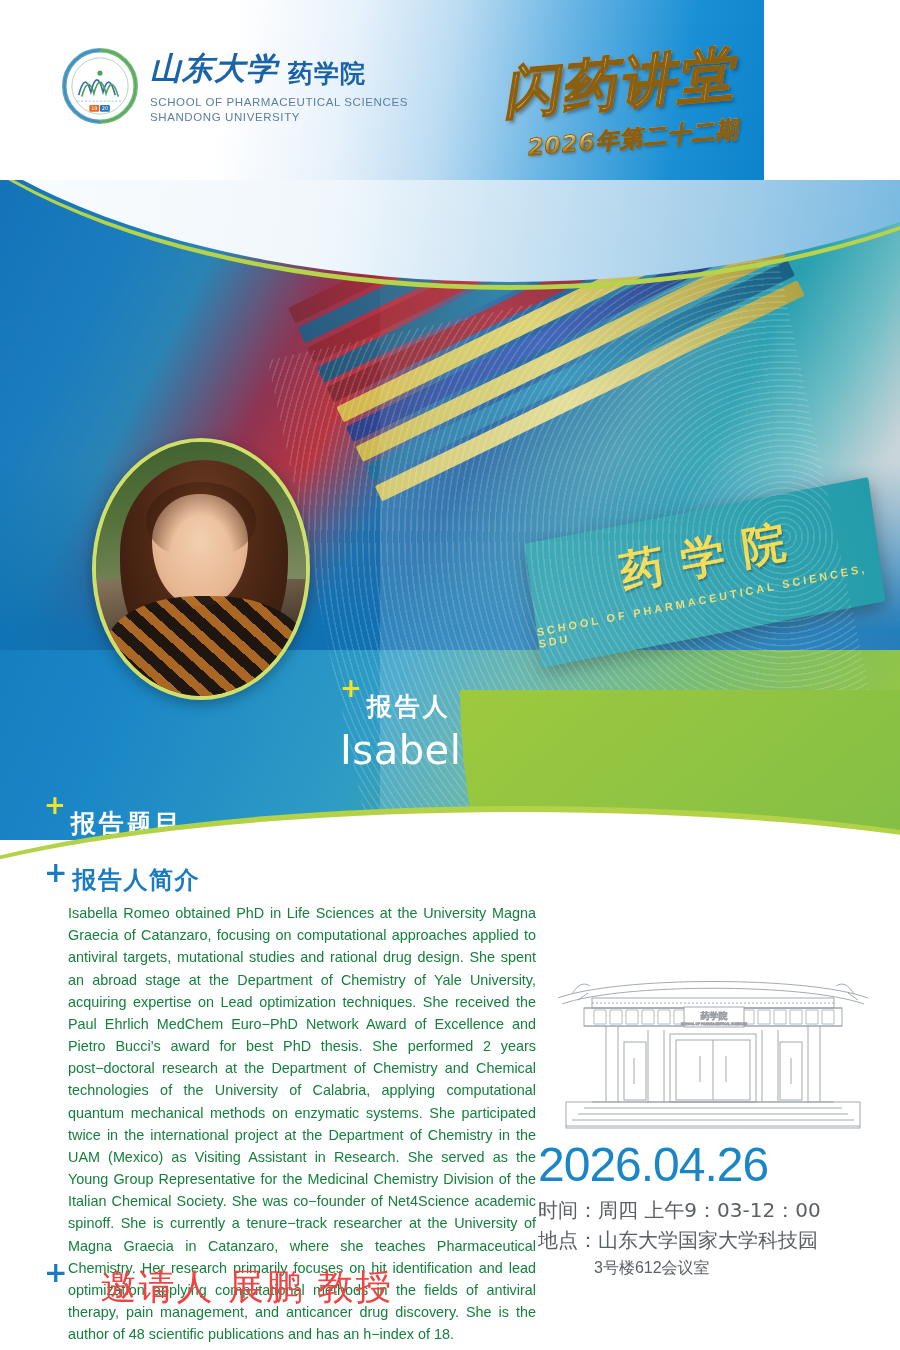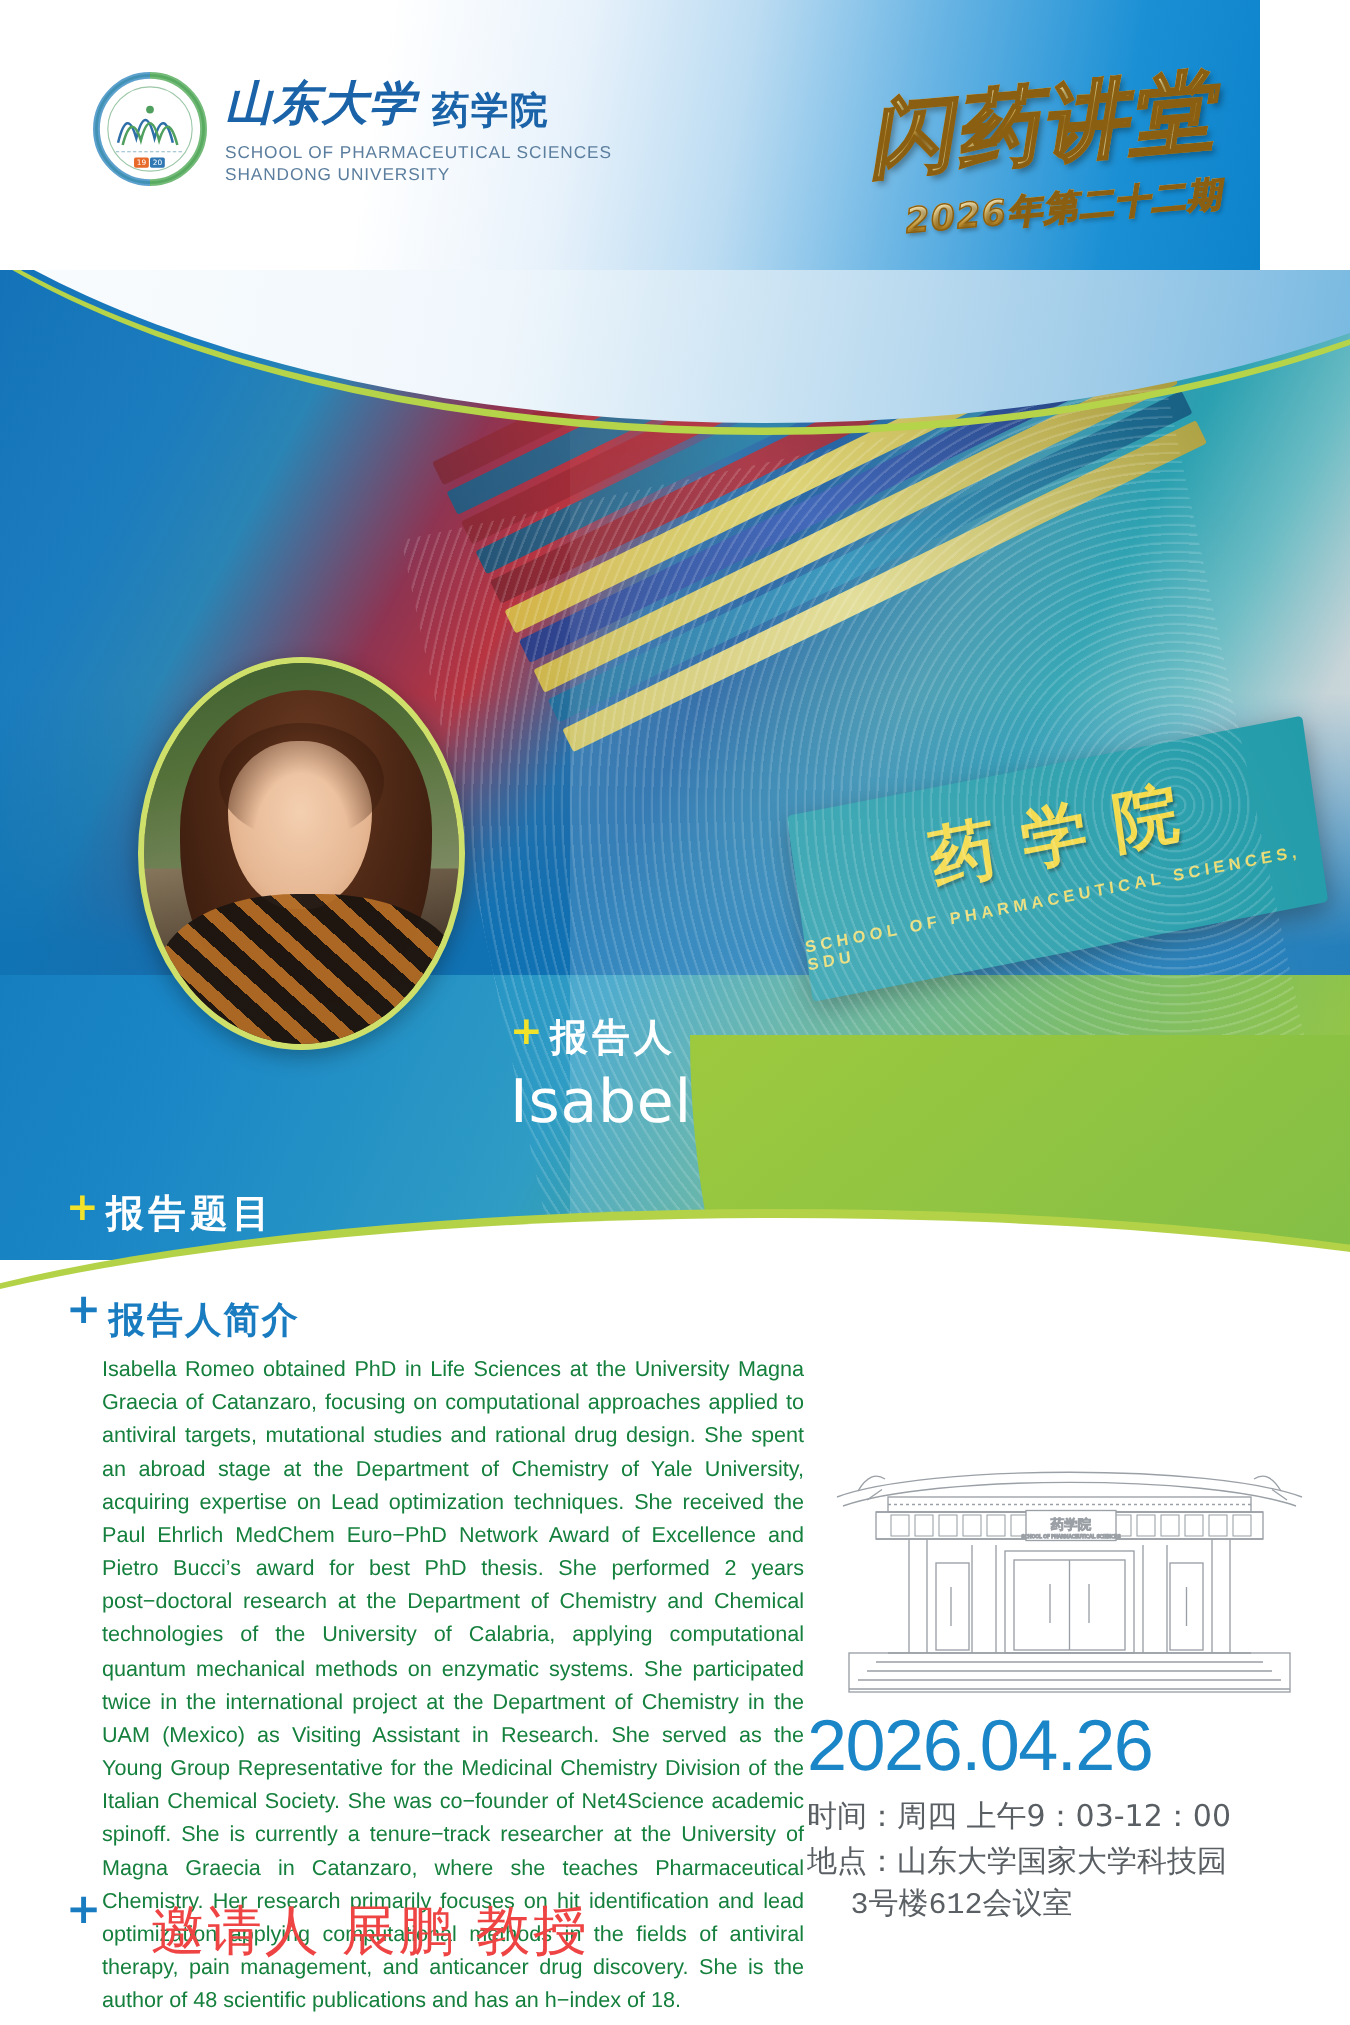--- a/index.html
+++ b/index.html
@@ -12,21 +12,21 @@
   .poster {
     position: relative;
     width: 900px; height: 1350px;
     background: #ffffff;
     overflow: hidden;
   }
 
   
   .header {
     position: absolute; left: 0; top: 0;
-    width: 840px; height: 180px;
+    width: 764px; height: 180px;
     background: linear-gradient(100deg,
         #ffffff 0%, #ffffff 30%,
         #e8f2fb 45%, #bcdcf2 58%,
         #6ab5e4 72%, #1a8fd4 88%, #0d83cc 100%);
   }
   .logo-block {
     position: absolute; left: 62px; top: 48px;
     display: flex; align-items: center; gap: 12px;
   }
   .logo-seal { width: 76px; height: 76px; position: relative; flex: 0 0 auto; }
@@ -157,21 +157,21 @@
     background: repeating-linear-gradient(42deg, #1d1510 0px, #1d1510 11px, #b06a24 11px, #b06a24 20px);
     border-radius: 46% 46% 0 0; opacity: .95; }
   .av-bg { position: absolute; left: 0; top: 0; width: 100%; height: 54%;
     background: linear-gradient(170deg, #3e5f30 0%, #54713a 45%, #7d8a62 100%); }
 
   
   .speaker-block { position: absolute; left: 340px; top: 495px; }
   .plus-mark { color: #f3e22a; font-size: 26px; font-weight: 700; line-height: 1;
     font-family: "DejaVu Sans", sans-serif; }
   .lbl-cn { font-family: "DejaVu Sans", sans-serif; font-size: 25px; font-weight: 700;
-    color: #ffffff; letter-spacing: 3px; }
+    color: #ffffff; letter-spacing: 3px; margin-top: 15px; }
   .speaker-row { display: flex; align-items: baseline; gap: 18px; margin-top: 4px; }
   .speaker-name { font-family: "DejaVu Sans", sans-serif; font-size: 40px; color: #ffffff;
     font-weight: 400; letter-spacing: 0.5px; }
   .speaker-role { font-family: "DejaVu Sans", sans-serif; font-size: 23px; color: #ffffff;
     font-weight: 700; letter-spacing: 2px; }
 
   
   .title-block { position: absolute; left: 44px; top: 612px; width: 840px; }
   .title-label-row { display: flex; align-items: flex-start; gap: 5px; }
 
@@ -239,22 +239,22 @@
   .gate { position: absolute; left: 548px; top: 120px; width: 330px; height: 175px; z-index: 9; }
 
   
   .date-block { position: absolute; right: 22px; top: 300px; width: 340px; text-align: left; z-index: 12; }
   .big-date { font-family: "Liberation Sans", sans-serif; font-size: 48px; font-weight: 400;
     color: #1a86c8; letter-spacing: -1px; line-height: 1.05; }
   .meta-line { font-family: "DejaVu Sans", sans-serif; font-size: 20px; color: #5a5f64;
     letter-spacing: 0px; line-height: 1.48; margin-top: 6px; white-space: nowrap; }
   .meta-line2 { font-family: "DejaVu Sans", sans-serif; font-size: 20px; color: #5a5f64;
     line-height: 1.48; white-space: nowrap; }
-  .meta-line3 { font-family: Liberation Mono, monospace; font-size: 20px; color: #5a5f64;
-    line-height: 1.48; margin-left: 29px; white-space: nowrap; }
+  .meta-line3 { font-family: Liberation Sans, sans-serif; font-size: 16px; color: #5a5f64;
+    line-height: 1.48; margin-left: 56px; white-space: nowrap; }
 
   
   .media-logo {
     position: absolute; right: 22px; bottom: 20px;
     width: 72px; height: 72px; border-radius: 16px;
     background: linear-gradient(160deg, #f05a22 0%, #e8341d 45%, #cf1f16 100%);
     box-shadow: 0 2px 6px rgba(0,0,0,.22);
     z-index: 20;
     display: flex; flex-direction: column; align-items: center; justify-content: center;
     overflow: hidden;

